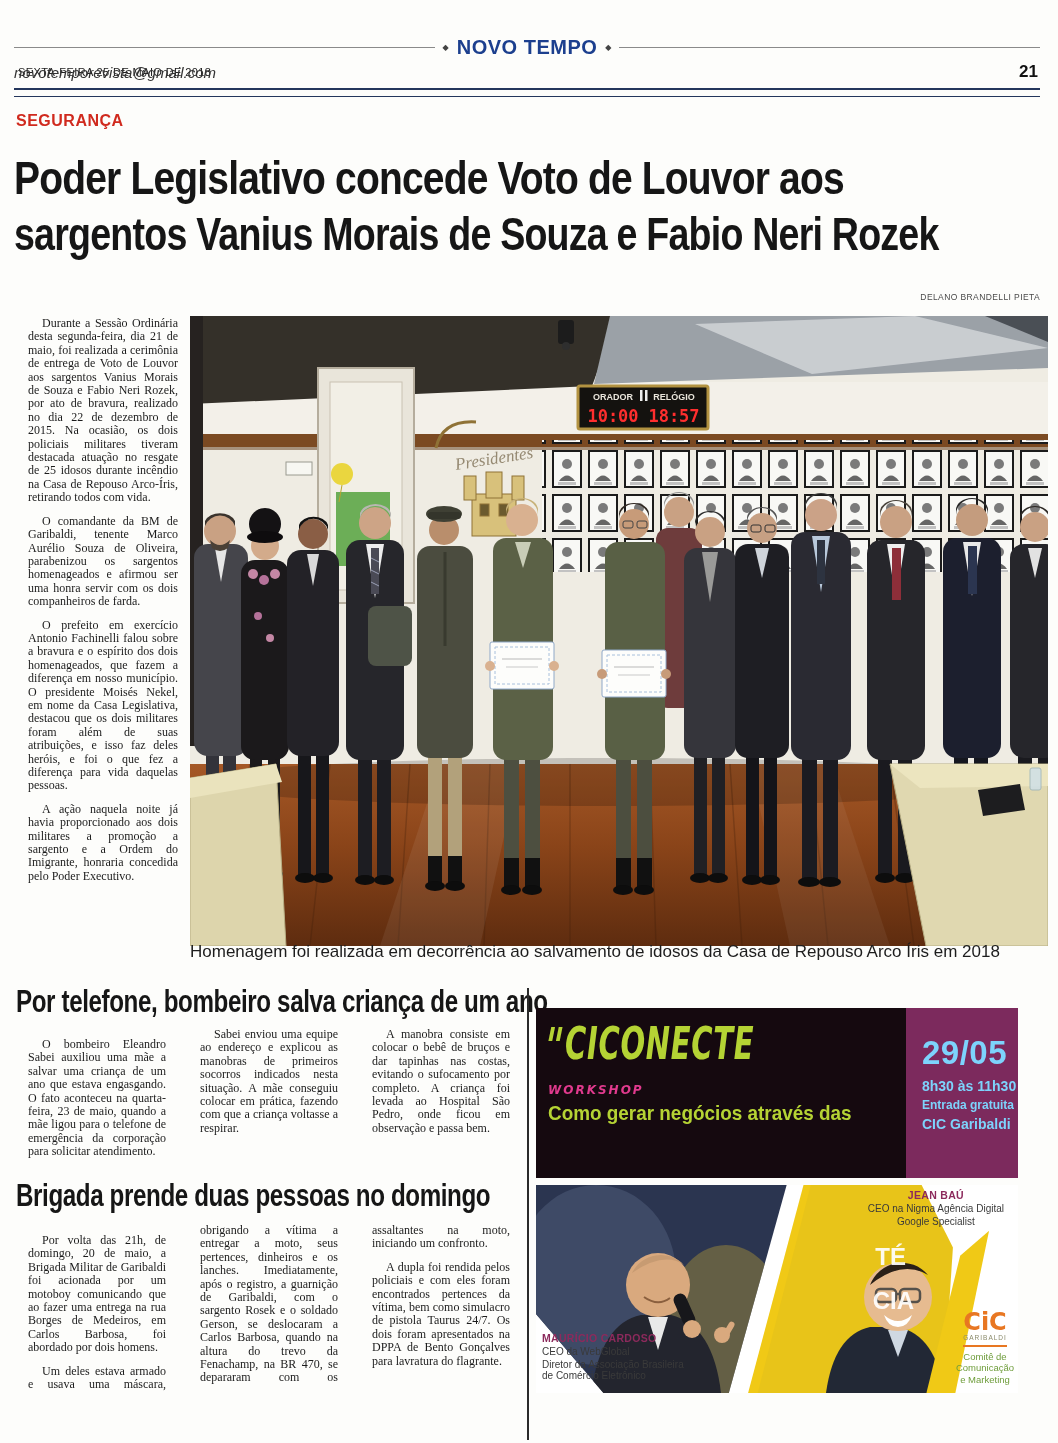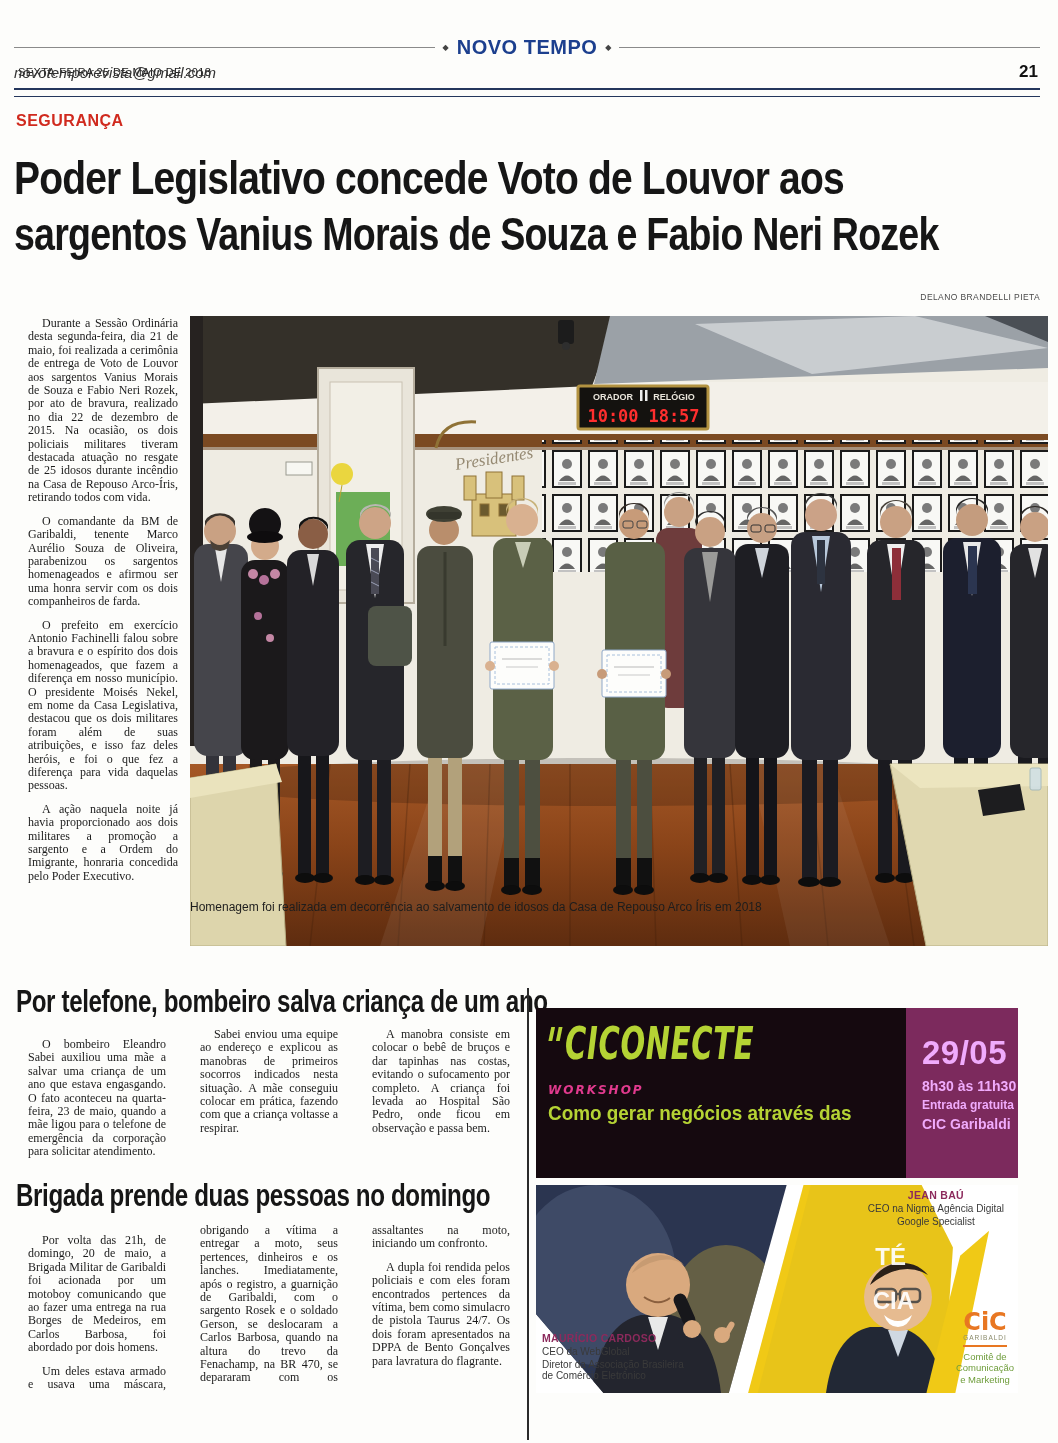--- a/index.html
+++ b/index.html
@@ -31,38 +31,38 @@
   
   .bodytext p{margin:10px;text-indent:14px;font-family:"Liberation Serif",serif;font-size:12px;
               line-height:13.4px;text-align:justify;color:#1b1b1b;}
   .lead-col{position:absolute;top:307px;left:18px;width:170px;height:632px;overflow:hidden;}
   .cols3{position:absolute;left:18px;width:502px;overflow:hidden;column-count:3;column-gap:14px;}
   .a2-body{top:1028px;height:156px;}
   .a3-body{top:1224px;height:219px;}
 
   .credit{position:absolute;top:292px;right:18px;font-size:8.5px;color:#4a4a4a;letter-spacing:.4px;}
   .photo-box{position:absolute;top:305px;left:190px;width:858px;height:630px;margin-top:11px;}
-  .caption{position:absolute;top:900px;left:190px;font-size:12px;color:#1d1d1d;}
+  .caption{position:absolute;top:942px;left:190px;font-size:17px;color:#1d1d1d;}
 
   .subhead-wrap2{position:absolute;top:984px;left:16px;}
   .subhead-wrap3{position:absolute;top:1178px;left:16px;}
   .vrule{position:absolute;left:527px;top:988px;width:1.5px;height:452px;background:#2b2b2b;}
 
   
   .ad{position:absolute;left:536px;top:1008px;width:482px;}
   .ad-top{display:flex;height:170px;border-radius:13px;}
   .ad-black{flex:1;background:#15090f;position:relative;color:#b5d334;padding:10px 12px;}
   .ad-brand-row{white-space:nowrap;}
   .ad-edition{display:inline-block;font:italic bold 20px "DejaVu Sans",sans-serif;vertical-align:18px;margin-right:2px;}
   .ad-brand{display:inline-block;font:italic bold 44px "DejaVu Sans",sans-serif;letter-spacing:1px;
             transform:scaleX(.66);transform-origin:left center;}
   .ad-workshop{font:italic bold 12px "DejaVu Sans",sans-serif;color:#e13a8e;letter-spacing:2px;margin-top:14px;}
   .ad-title{font-weight:bold;font-size:21px;line-height:25px;white-space:nowrap;display:inline-block;
             transform:scaleX(.90);transform-origin:left center;margin-top:3px;}
-  .ad-purple{width:112px;background:#7c2a5d;color:#f0abfc;padding:26px 0 0 16px;box-sizing:border-box;}
+  .ad-purple{width:112px;background:#7c2a5d;color:#7dd3fc;padding:26px 0 0 16px;box-sizing:border-box;}
   .ad-date{font-size:33px;font-weight:bold;letter-spacing:.5px;}
   .ad-time{font-size:14px;font-weight:bold;margin-top:6px;}
   .ad-entry{font-size:12px;font-weight:bold;margin-top:4px;}
   .ad-venue{font-size:14px;font-weight:bold;margin-top:4px;}
 
   .ad-strip{position:relative;height:208px;margin-top:7px;background:#fff;overflow:hidden;}
   .strip-layer{position:absolute;top:0;bottom:0;left:0;right:0;}
   .photo-left{clip-path:polygon(0 0,52% 0,40% 100%,14% 100%,0 62%);background:#2b3550;}
   .band-yellow{clip-path:polygon(55.5% 0,64% 0,52.5% 100%,44% 100%);background:#f0c916;}
   .photo-right{clip-path:polygon(57% 0,80% 0,86.5% 30%,84.5% 100%,46% 100%);background:#e8c419;}

